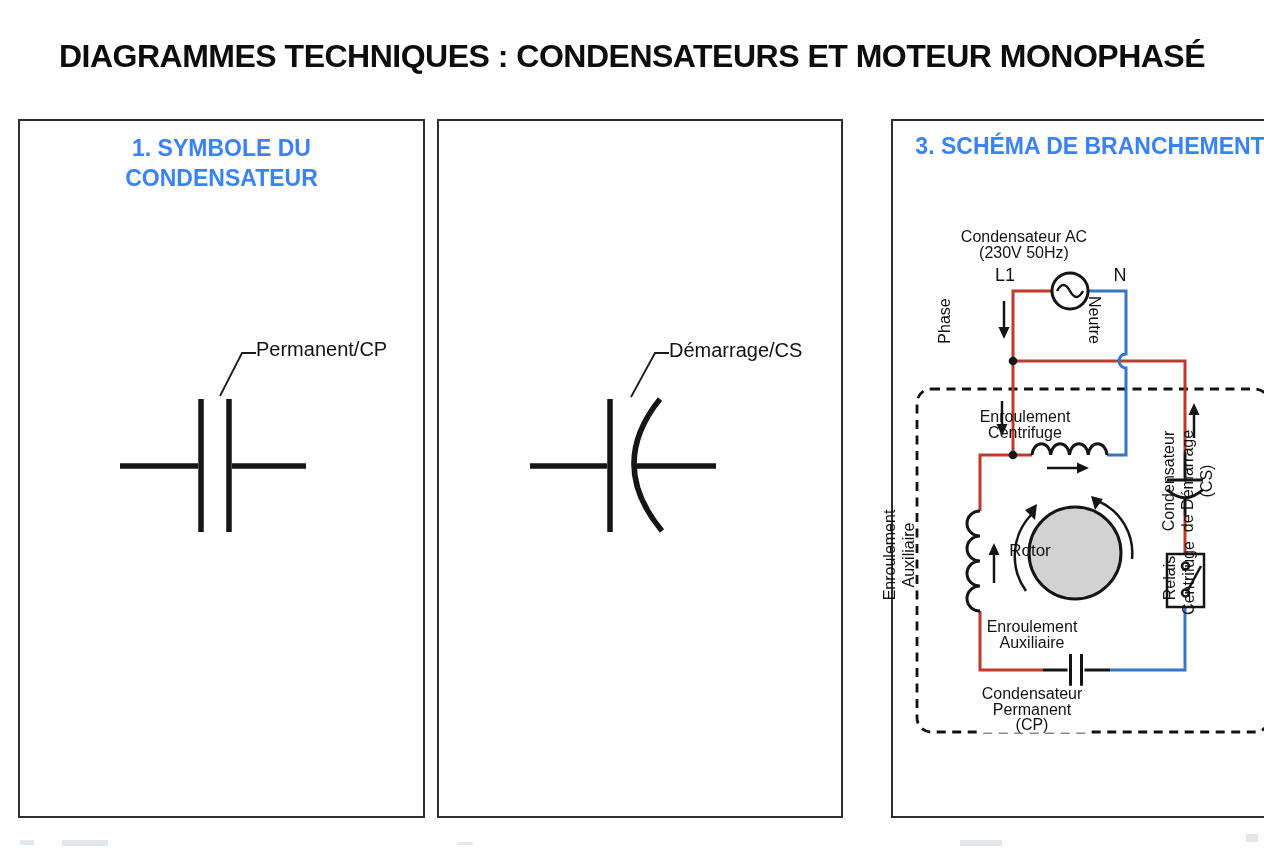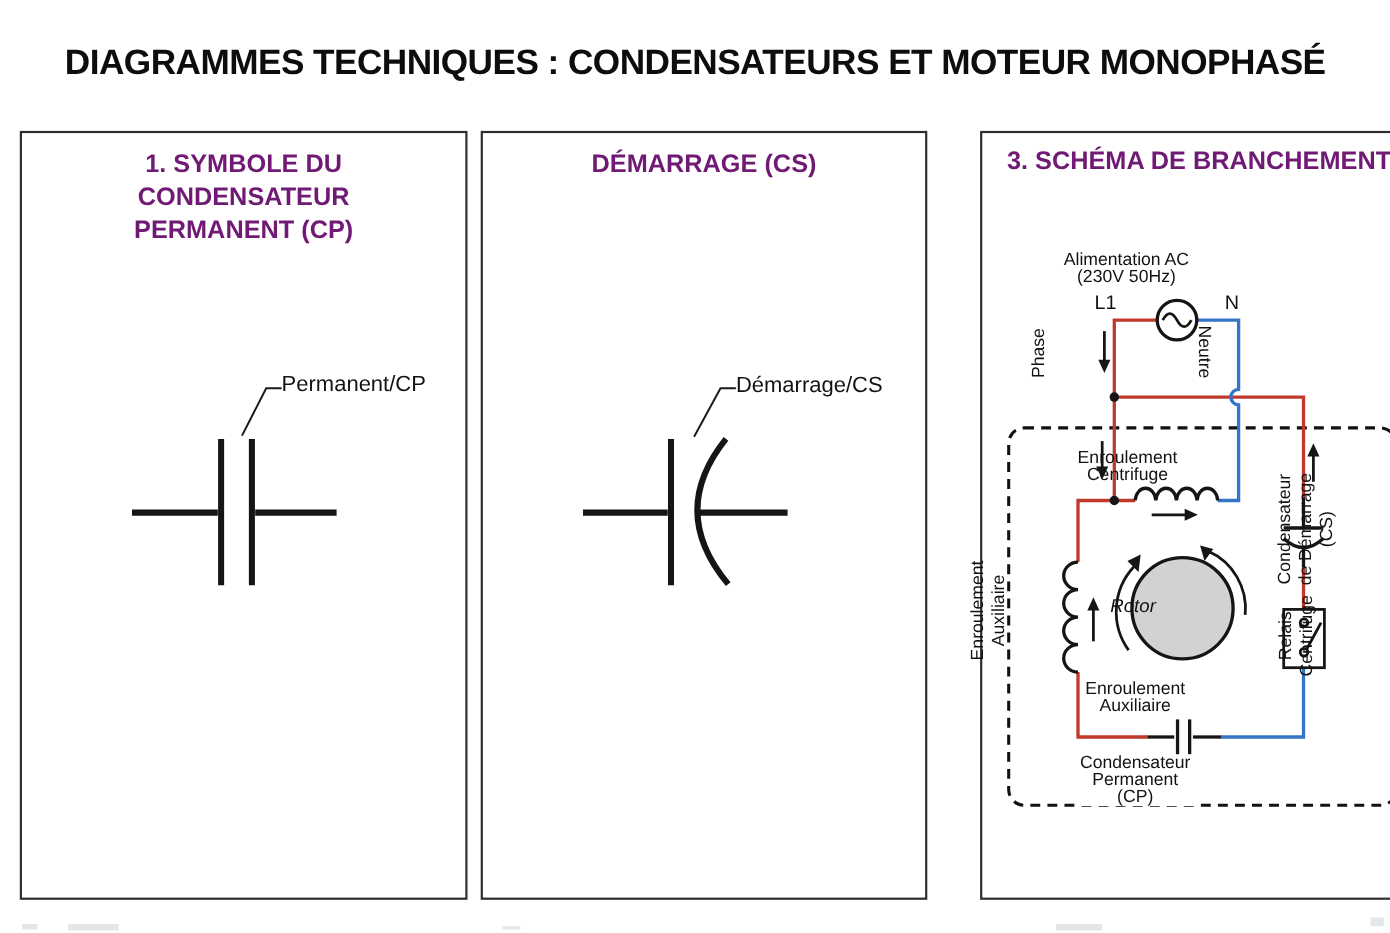--- a/index.html
+++ b/index.html
@@ -10,35 +10,35 @@
   .main-title{
     position:absolute;left:0;top:38px;width:1264px;text-align:center;
     font-size:32px;font-weight:bold;letter-spacing:-.5px;color:#0d0d0d;white-space:nowrap;
   }
   .panel{position:absolute;top:119px;height:695px;border:2px solid #2e2e2e;background:#ffffff;}
   #panel1{left:18px;width:403px;}
   #panel2{left:437px;width:402px;}
   #panel3{left:891px;width:394px;}
   .panel-heading{
     position:absolute;left:0;right:0;top:12px;text-align:center;
-    font-weight:bold;font-size:23px;line-height:30px;color:#701a75;
+    font-weight:bold;font-size:23px;line-height:30px;color:#3b82f6;
   }
   #panel3 .panel-heading{line-height:28px;top:11px;}
   .panel-heading span{display:block;}
   .figure-svg{position:absolute;left:0;top:0;width:100%;height:100%;}
   .lbl{
     position:absolute;transform:translate(-50%,-50%);text-align:center;
     font-size:16px;line-height:15.5px;white-space:nowrap;color:#121212;
   }
   .lbl span{display:block;}
   .lbl-left{transform:translate(0,-50%);text-align:right;}
   .rot-ccw{transform:translate(-50%,-50%) rotate(-90deg);}
   .rot-cw{transform:translate(-50%,-50%) rotate(90deg);}
   .lh19{line-height:19px;}
-  .fs17{font-size:17px;font-style:italic;}
+  .fs17{font-size:17px;}
   .fs18{font-size:18px;margin-left:38px;}
   .fs20{font-size:20px;}
   .whitebg{background:#ffffff;padding:0 3px;}
   
   .ink{stroke:#151515;fill:none;stroke-width:3;}
   .ink-thick{stroke:#151515;fill:none;stroke-width:5.5;}
   .ink-mid{stroke:#151515;fill:none;stroke-width:2.5;}
   .ink-thin{stroke:#1a1a1a;fill:none;stroke-width:1.8;}
   .wire-phase{stroke:var(--phase-wire,#c0392b);fill:none;stroke-width:3;}
   .wire-neutral{stroke:var(--neutral-wire,#3575c8);fill:none;stroke-width:3;}
@@ -50,34 +50,32 @@
 <body>
 
 <div id="stage">
 
   <div class="main-title">DIAGRAMMES TECHNIQUES : CONDENSATEURS ET MOTEUR MONOPHASÉ</div>
 
   <div class="panel" id="panel1">
     <div class="panel-heading">
       <span>1. SYMBOLE DU</span>
       <span>CONDENSATEUR</span>
-      <span>PERMANENT (CP)</span>
     </div>
     <svg class="figure-svg" viewBox="18 119 403 695">
       <path class="ink-thin" d="M 254 351 L 240 351 L 218 394"></path>
       <line class="ink-thick" x1="118" y1="464" x2="196" y2="464"></line>
       <line class="ink-thick" x1="230" y1="464" x2="304" y2="464"></line>
       <line class="ink-thick" x1="199" y1="397" x2="199" y2="530"></line>
       <line class="ink-thick" x1="227" y1="397" x2="227" y2="530"></line>
     </svg>
   </div>
 
   <div class="panel" id="panel2">
     <div class="panel-heading">
-      <span>DÉMARRAGE (CS)</span>
     </div>
     <svg class="figure-svg" viewBox="437 119 402 695">
       <path class="ink-thin" d="M 667 351 L 653 351 L 629 395"></path>
       <line class="ink-thick" x1="528" y1="464" x2="605" y2="464"></line>
       <line class="ink-thick" x1="633" y1="464" x2="714" y2="464"></line>
       <line class="ink-thick" x1="608" y1="397" x2="608" y2="530"></line>
       <path class="ink-thick" d="M 658 397 Q 605 463 660 529"></path>
     </svg>
   </div>
 
@@ -140,21 +138,21 @@
       <polygon class="fill-ink" points="949,541 943.5,553 954.5,553"></polygon>
       <line class="ink-mid" stroke-width="2.6" x1="1002" y1="466" x2="1033" y2="466"></line>
       <polygon class="fill-ink" points="1044,466 1032,460.5 1032,471.5"></polygon>
     </svg>
   </div>
 
   <div class="lbl lbl-left fs20" style="left:256px;top:350px">Permanent/CP</div>
   <div class="lbl lbl-left fs20" style="left:669px;top:351px">Démarrage/CS</div>
 
   <div class="lbl" style="left:1024px;top:244px">
-    <span>Alimentation AC</span>
+    <span>Condensateur AC</span>
     <span>(230V 50Hz)</span>
   </div>
   <div class="lbl fs18" style="left:967px;top:276px">L1</div>
   <div class="lbl fs18" style="left:1082px;top:276px">N</div>
   <div class="lbl rot-ccw" style="left:945px;top:321px">Phase</div>
   <div class="lbl rot-cw" style="left:1094px;top:320px">Neutre</div>
 
   <div class="lbl" style="left:1025px;top:424px">
     <span>Enroulement</span>
     <span>Centrifuge</span>

